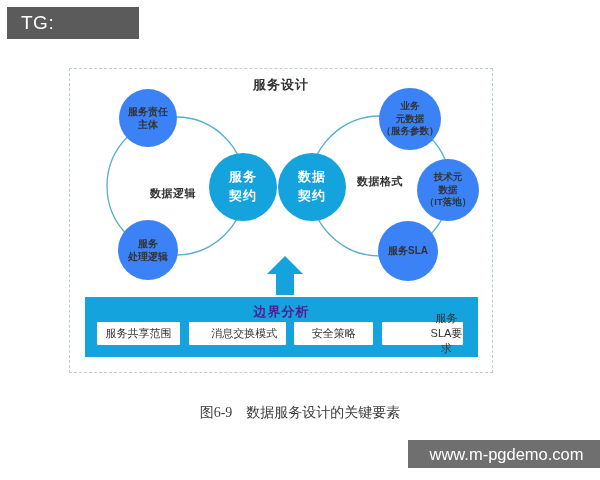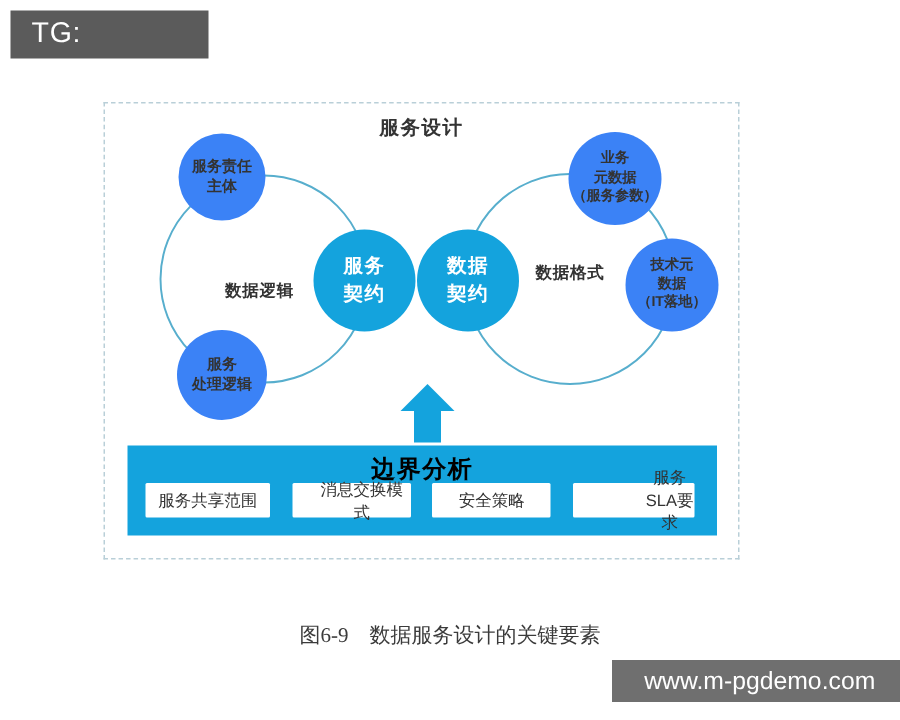--- a/index.html
+++ b/index.html
@@ -72,44 +72,43 @@
   }
 
   
   .boundary-bar {
     position: absolute; left: 85px; top: 297px;
     width: 393px; height: 60px;
     background: #14a3dd;
   }
   .boundary-title {
     position: absolute; top: 6px; left: 0; width: 100%;
-    text-align: center; color: #000000;
-    font-size: 16px; font-weight: bold; letter-spacing: 1px;
+    text-align: center; color: #4c1d95;
+    font-size: 13px; font-weight: bold; letter-spacing: 1px;
   }
   .boundary-items {
     position: absolute; top: 25px; left: 12px; right: 15px;
     display: flex; justify-content: space-between;
   }
   .boundary-item {
     height: 23px; background: #ffffff;
     display: flex; align-items: center; justify-content: center;
     font-size: 11px; color: #333333;
     border-radius: 1px;
     text-align: center;
   }
-  .bi-0 { width: 83px; } .bi-1 { width: 79px; padding-left: 14px; }
+  .bi-0 { width: 83px; } .bi-1 { width: 97px; padding-left: 14px; }
   .bi-2 { width: 79px; } .bi-3 { width: 81px; padding-left: 48px; }
 
   
   .caption {
     position: absolute; left: 0; top: 404px; width: 600px;
     text-align: center; color: #3b3b3b;
     font-family: "Liberation Serif", "DejaVu Serif", serif;
     font-size: 14px;
-    margin-top: 11px;
   }
   .caption .fig-label { margin-right: 14px; }
 </style>
 </head>
 <body>
 
 <div class="stage">
 
   <div class="tg-badge">TG: MYYJJPP</div>
 
@@ -126,20 +125,21 @@
 主体</div>
   <div class="circle satellite" style="left:118px; top:220px; width:60px; height:60px;">服务
 处理逻辑</div>
 
   <div class="circle satellite small-text" style="left:379px; top:88px; width:62px; height:62px;">业务
 元数据
 （服务参数）</div>
   <div class="circle satellite small-text" style="left:417px; top:159px; width:62px; height:62px;">技术元
 数据
 （IT落地）</div>
+  <div class="circle satellite" style="left:378px; top:221px; width:60px; height:60px;">服务SLA</div>
 
   <div class="circle hub" style="left:209px; top:153px; width:68px; height:68px;">服务
 契约</div>
   <div class="circle hub" style="left:278px; top:153px; width:68px; height:68px;">数据
 契约</div>
 
   <div class="ring-label" style="left:150px; top:186px;">数据逻辑</div>
   <div class="ring-label" style="left:357px; top:174px;">数据格式</div>
 
   <div class="boundary-bar">

